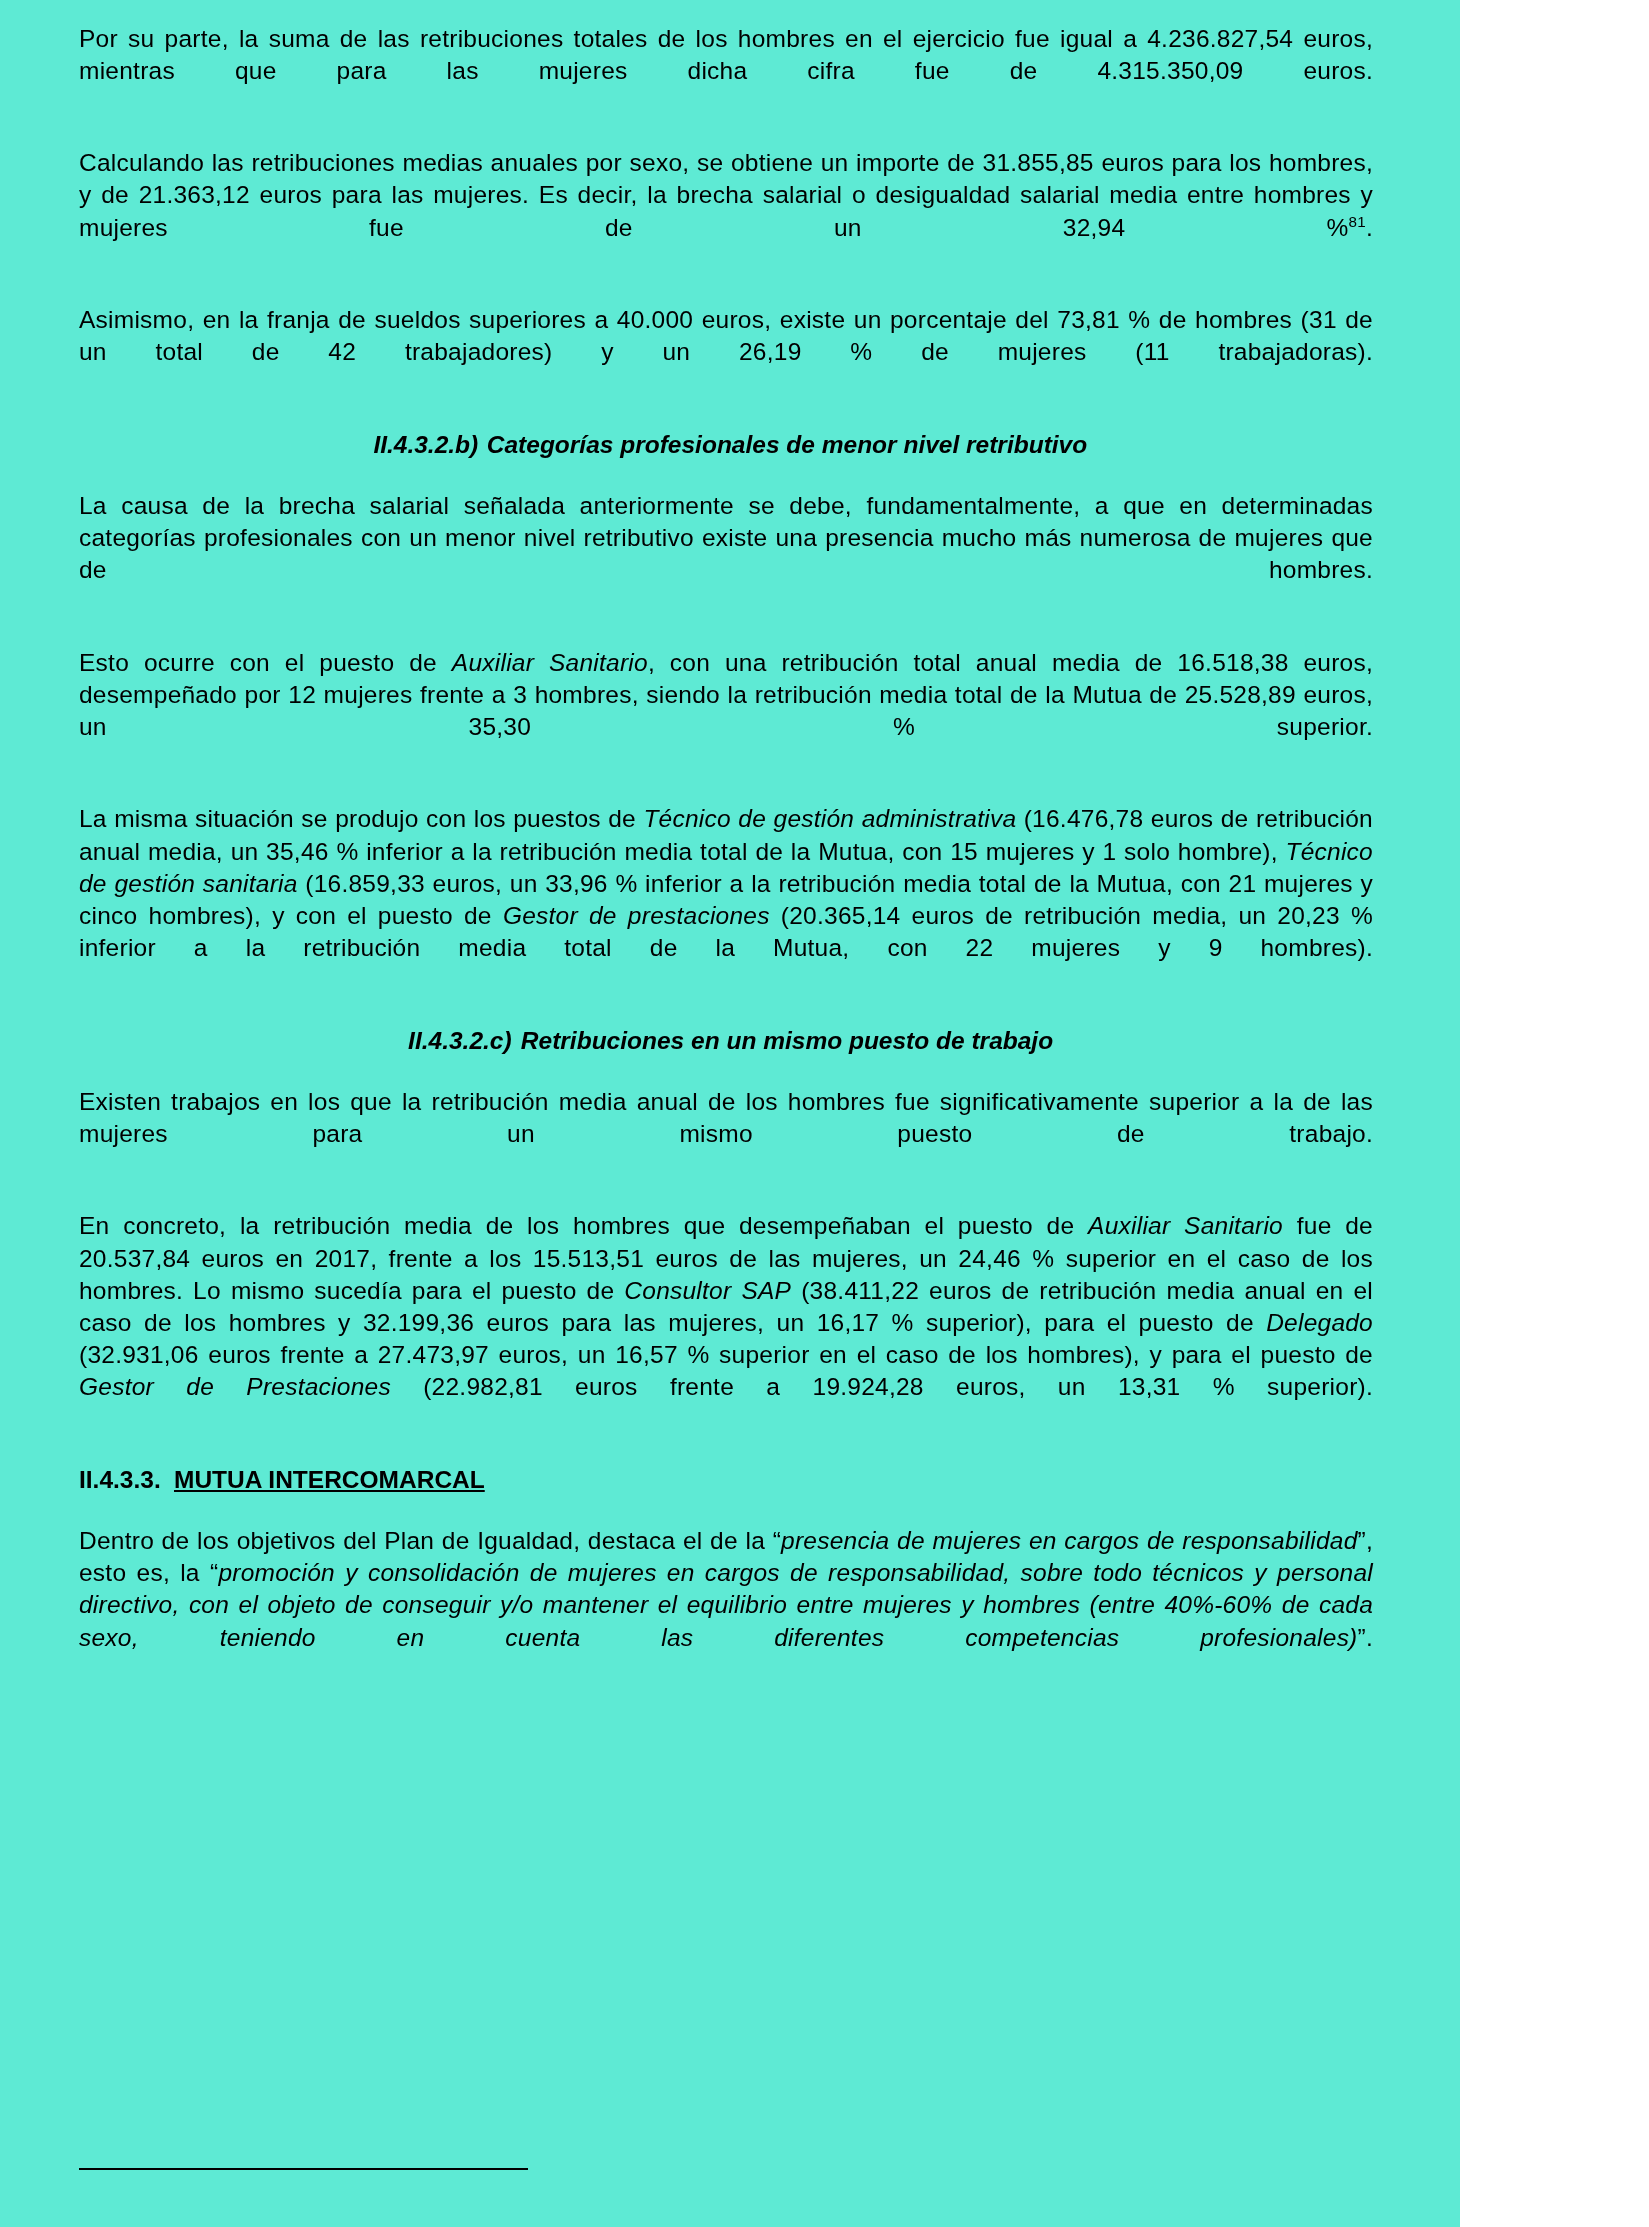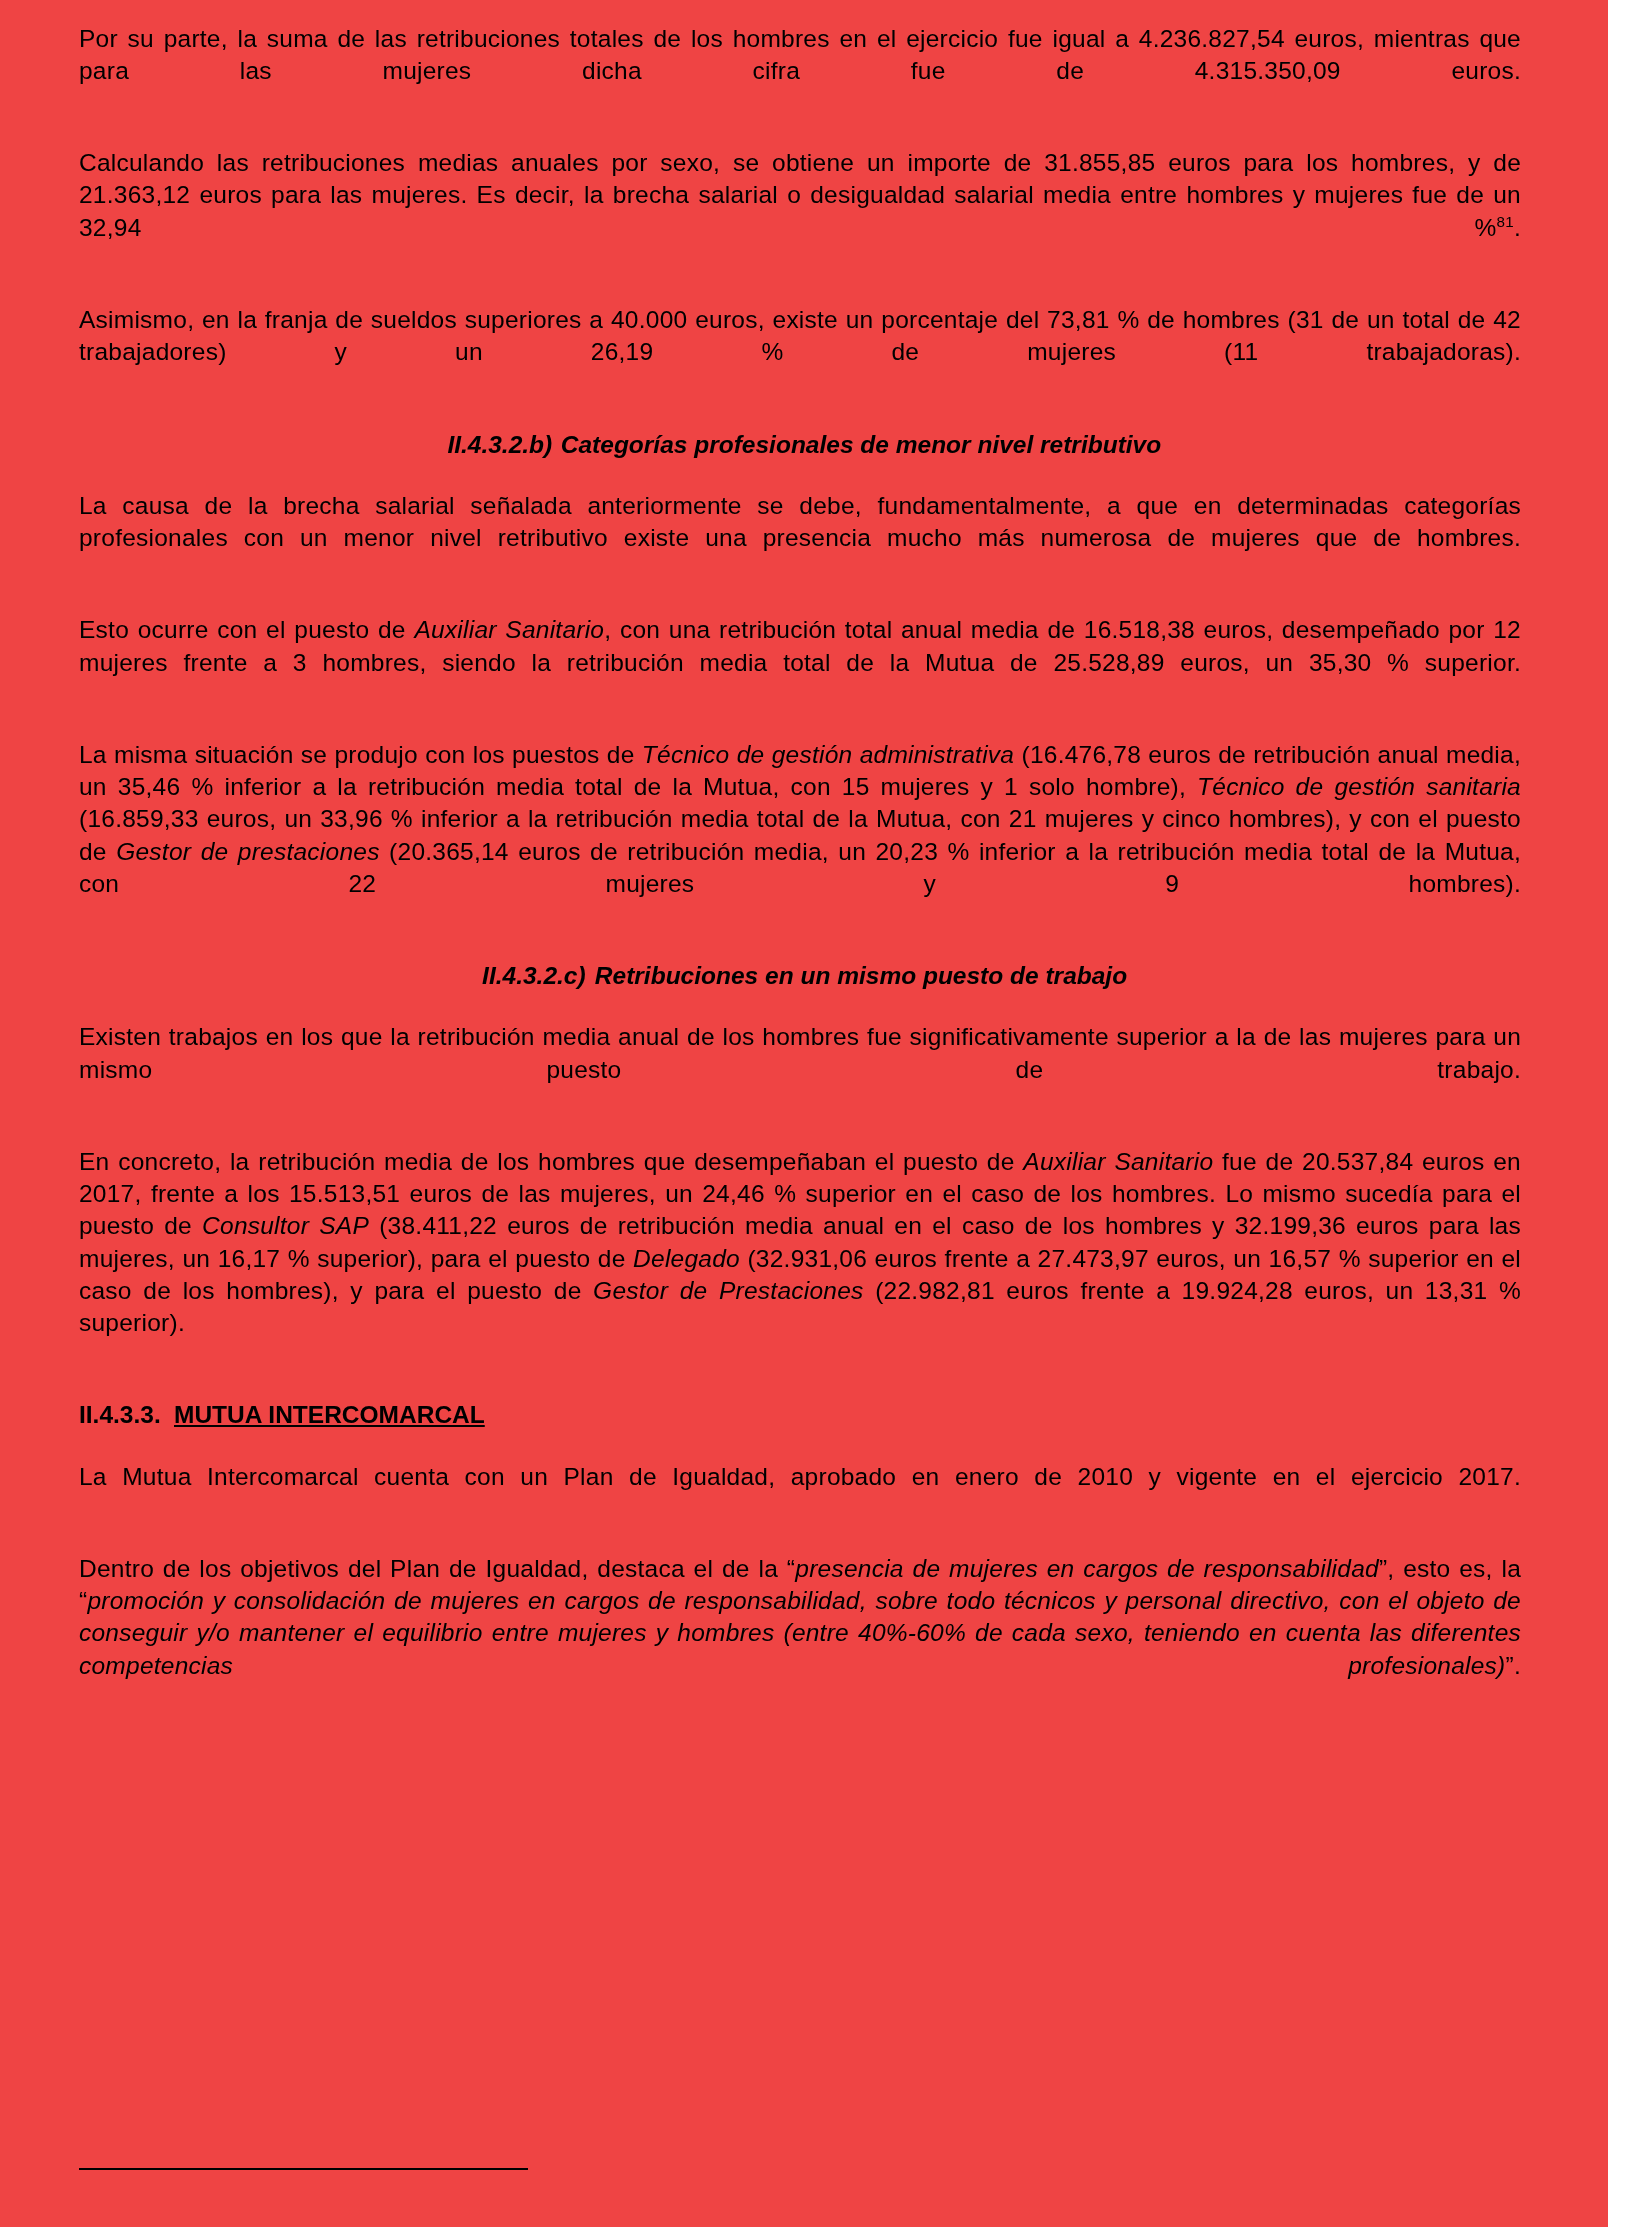--- a/index.html
+++ b/index.html
@@ -3,23 +3,23 @@
 <meta charset="utf-8">
 <title>Informe — Brecha salarial</title>
 <style>
   html, body {
     margin: 0;
     padding: 0;
     background: #ffffff;
   }
   .page {
     position: relative;
-    width: 1608px;
+    width: 1460px;
     height: 2227px;
-    background: #ef4444;
+    background: #5eead4;
     box-sizing: border-box;
     padding: 22.5px 87px 0 79px;
     font-family: "Liberation Sans", sans-serif;
     color: #000000;
     overflow: hidden;
   }
   .body-text {
     font-size: 24.5px;
     line-height: 1.315;
     text-align: justify;
@@ -109,21 +109,20 @@
   <p class="body-text"><span>La misma situación se produjo con los puestos de </span><em class="it">Técnico de gestión administrativa</em><span> (16.476,78 euros de retribución anual media, un 35,46 % inferior a la retribución media total de la Mutua, con 15 mujeres y 1 solo hombre), </span><em class="it">Técnico de gestión sanitaria</em><span> (16.859,33 euros, un 33,96 % inferior a la retribución media total de la Mutua, con 21 mujeres y cinco hombres), y con el puesto de </span><em class="it">Gestor de prestaciones</em><span> (20.365,14 euros de retribución media, un 20,23 % inferior a la retribución media total de la Mutua, con 22 mujeres y 9 hombres).</span></p>
 
   <h3 class="heading-sub"><span class="num">II.4.3.2.c)</span><span>Retribuciones en un mismo puesto de trabajo</span></h3>
 
   <p class="body-text"><span>Existen trabajos en los que la retribución media anual de los hombres fue significativamente superior a la de las mujeres para un mismo puesto de trabajo.</span></p>
 
   <p class="body-text"><span>En concreto, la retribución media de los hombres que desempeñaban el puesto de </span><em class="it">Auxiliar Sanitario</em><span> fue de 20.537,84 euros en 2017, frente a los 15.513,51 euros de las mujeres, un 24,46 % superior en el caso de los hombres. Lo mismo sucedía para el puesto de </span><em class="it">Consultor SAP</em><span> (38.411,22 euros de retribución media anual en el caso de los hombres y 32.199,36 euros para las mujeres, un 16,17 % superior), para el puesto de </span><em class="it">Delegado</em><span> (32.931,06 euros frente a 27.473,97 euros, un 16,57 % superior en el caso de los hombres), y para el puesto de </span><em class="it">Gestor de Prestaciones</em><span> (22.982,81 euros frente a 19.924,28 euros, un 13,31 % superior).</span></p>
 
   <h2 class="heading-section"><span class="num">II.4.3.3.</span><span>MUTUA INTERCOMARCAL</span></h2>
 
-  <p class="body-text"><span>La Mutua Intercomarcal cuenta con un Plan de Igualdad, aprobado en enero de 2010 y vigente en el ejercicio 2017.</span></p>
 
   <p class="body-text"><span>Dentro de los objetivos del Plan de Igualdad, destaca el de la “</span><em class="it">presencia de mujeres en cargos de responsabilidad</em><span>”, esto es, la “</span><em class="it">promoción y consolidación de mujeres en cargos de responsabilidad, sobre todo técnicos y personal directivo, con el objeto de conseguir y/o mantener el equilibrio entre mujeres y hombres (entre 40%-60% de cada sexo, teniendo en cuenta las diferentes competencias profesionales)</em><span>”.</span></p>
 
   <div class="footnote-area">
     <div class="footnote-rule"></div>
   </div>
 
 </div>
 
 

